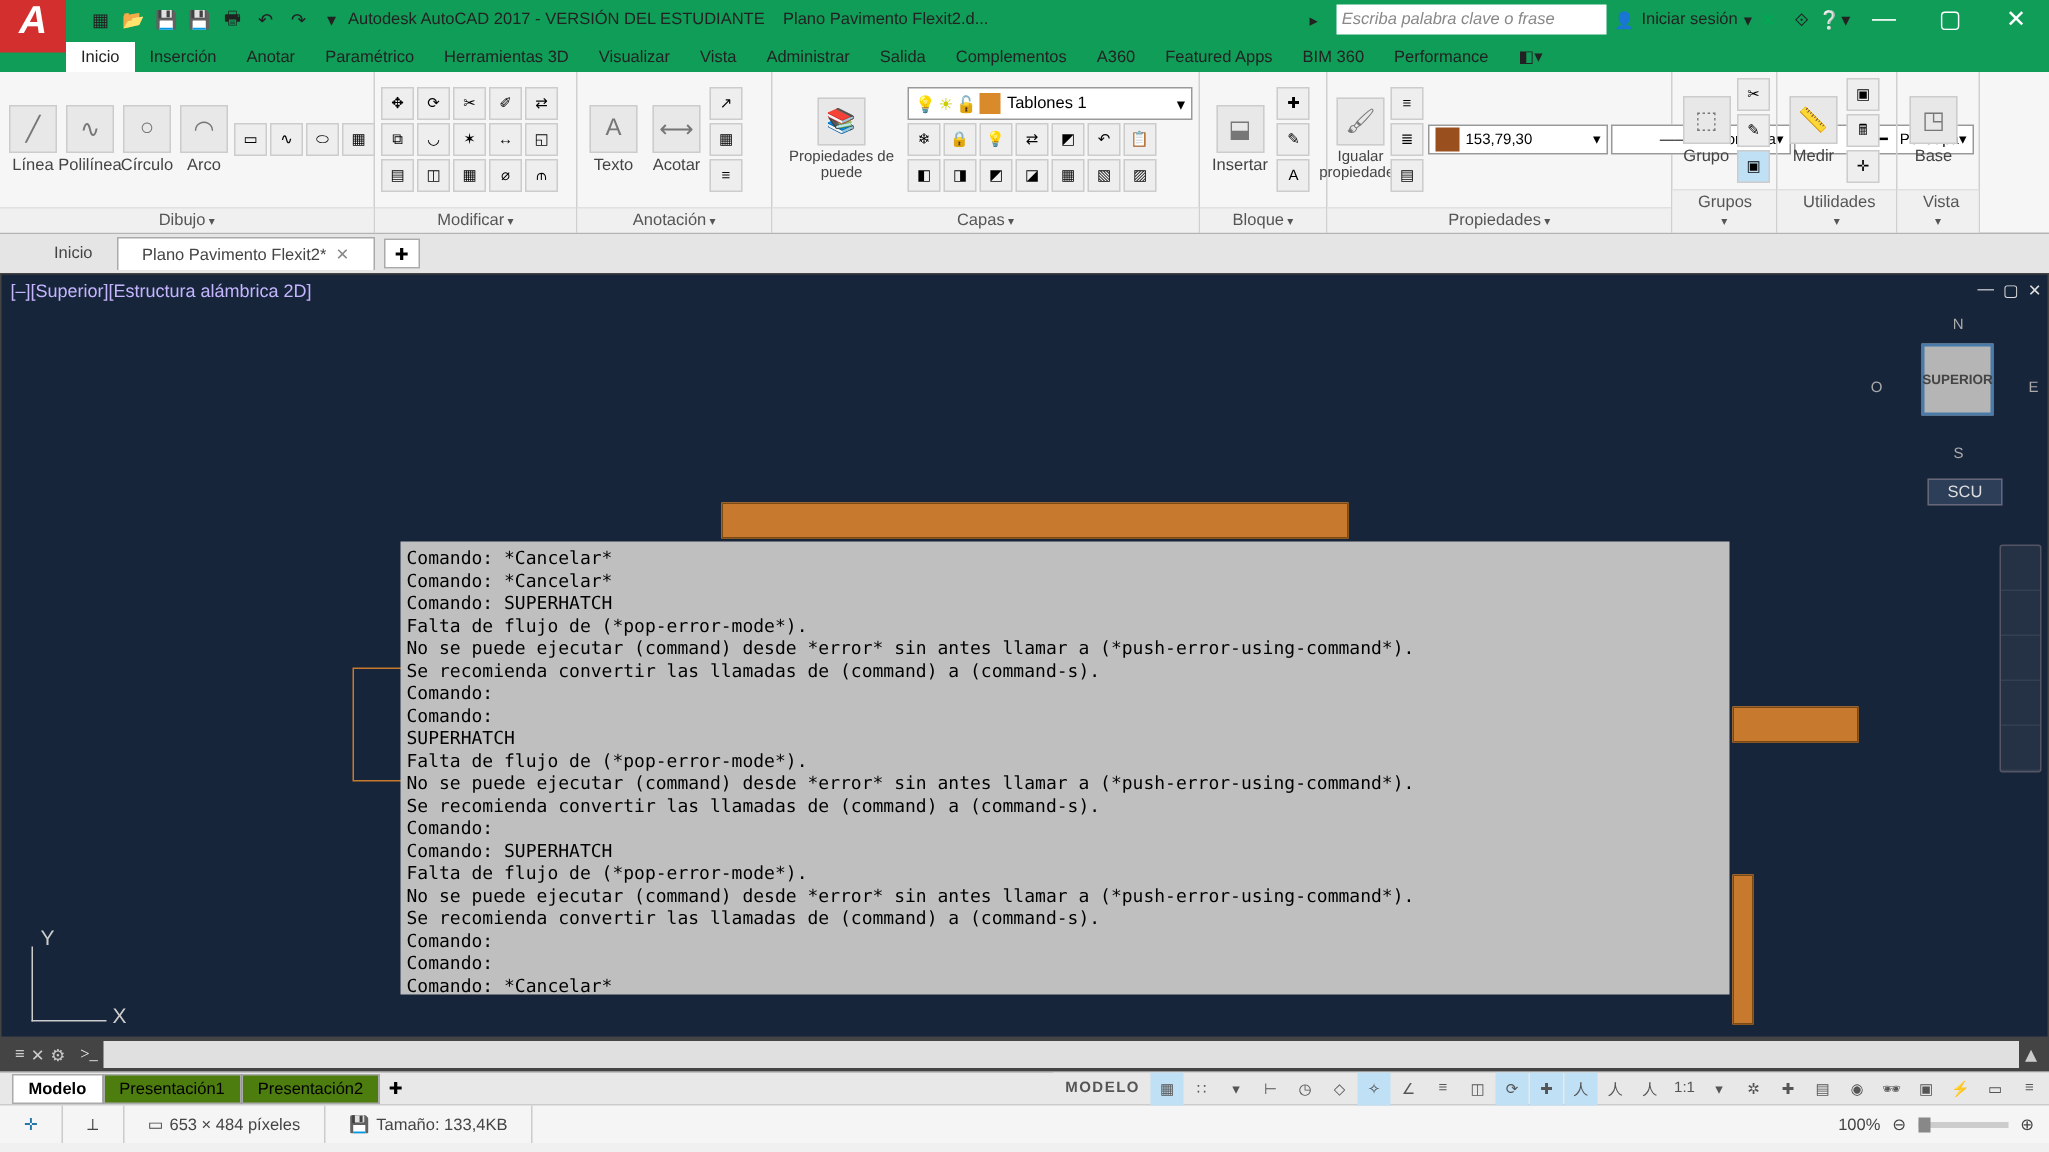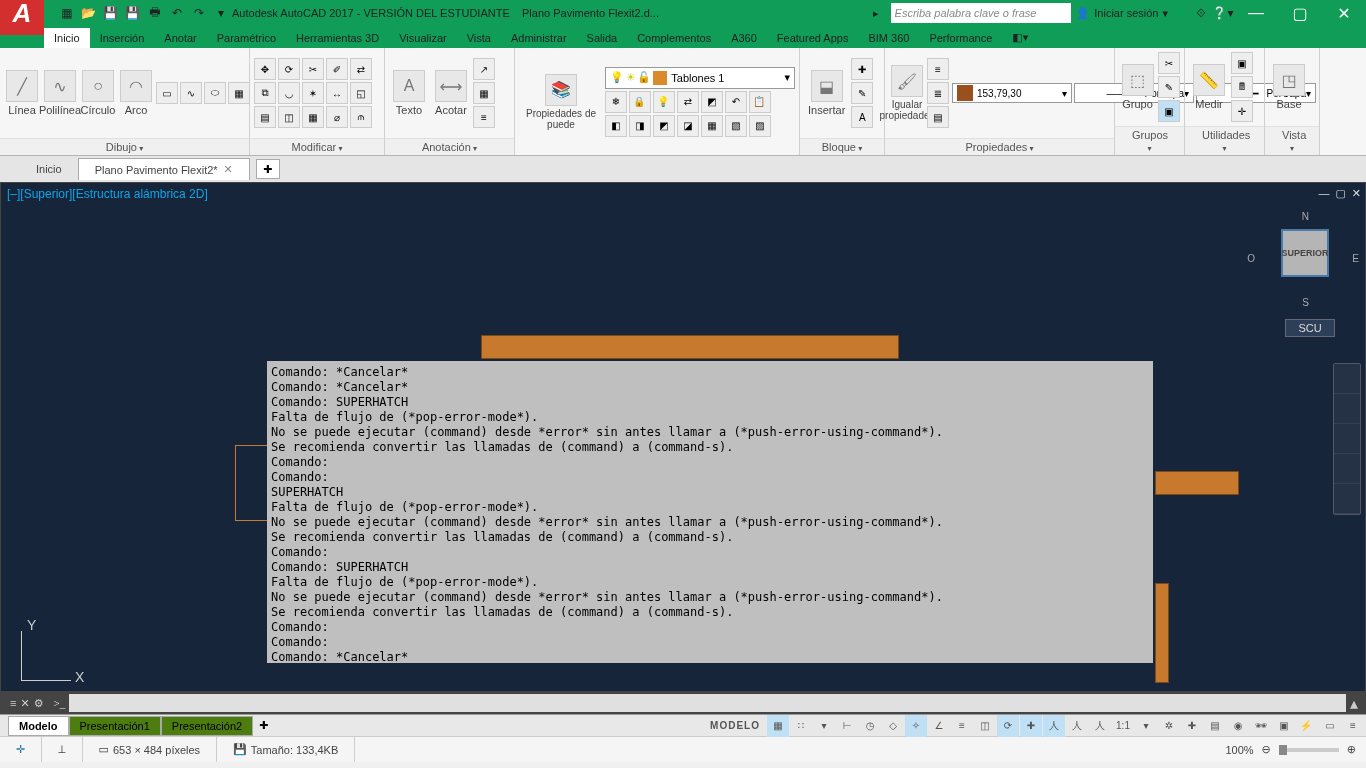--- a/index.html
+++ b/index.html
@@ -39,21 +39,21 @@
 .color-swatch { width:16px;height:16px; background:rgb(153,79,30); display:inline-block; margin-right:4px;}
 
 
 .doc-tabs { height: 26px; background: #e5e5e5; display:flex; align-items:center; font-size:11px; padding-left:20px;}
 .doc-tab { padding: 4px 16px; color:#444; display:flex; align-items:center; gap:6px; cursor:pointer;}
 .doc-tab.active { background:#fff; border:1px solid #aaa; border-bottom:none;}
 .doc-add{width:24px;height:20px;border:1px solid #aaa;background:#fff;display:flex;align-items:center;justify-content:center;cursor:pointer;font-size:11px;margin-left:6px;}
 
 
 .canvas-area { position:relative; height: 510px; background: #17253b; border:1px solid #444;}
-.vp-label { position:absolute; top:4px; left:6px; font-size:12px; color:#0ea5e9;}
+.vp-label { position:absolute; top:4px; left:6px; font-size:12px; color:#c4b5fd;}
 .vp-controls { position:absolute; top:0; right:0; display:flex; gap:2px; padding:2px;}
 .vp-controls span{color:#ddd;font-size:11px;padding:2px;cursor:pointer;}
 .vcube { position:absolute; top:26px; right:20px; width:80px;height:80px; border:2px solid #4a7aa8; background:#b5b5b5; display:flex;align-items:center;justify-content:center; font-family:Arial; font-size:9px; font-weight:bold; color:#444;}
 .compass{position:absolute; top:20px; right:10px; color:#aaa; font-size:10px;}
 .scu-label{ position:absolute; top:136px; right:30px; width:50px; height:18px; background:rgba(60,80,110,.6); border:1px solid #667; color:#ddd; font-size:11px; display:flex; align-items:center; justify-content:center;}
 .wood-rect{ position:absolute; background:linear-gradient(#c77a2e,#c77a2e); background-color:#c77a2e; box-shadow:inset 0 0 0 1px #7a4a12;}
 .ucs{position:absolute;bottom:10px;left:20px;color:#ccc;font-family:serif;font-size:14px;}
 
 .cmd-box { position:absolute; left:266px; top:178px; width:886px; height:302px; background:#bfbfbf; border:none; padding:4px; font-family:"Consolas",monospace; font-size:12px; color:#000; overflow:hidden; white-space:pre; line-height:15px;}
 
@@ -233,20 +233,21 @@
           <div class="sm-btn">◧</div>
           <div class="sm-btn">◨</div>
           <div class="sm-btn">◩</div>
           <div class="sm-btn">◪</div>
           <div class="sm-btn">▦</div>
           <div class="sm-btn">▧</div>
           <div class="sm-btn">▨</div>
         </div>
       </div>
     </div>
+    <div class="panel-title">Capas</div>
   </div>
 
   <div class="panel" style="width:85px;">
     <div class="panel-body">
       <div class="big-btn">
           <div class="icn">⬓</div>
           <span>Insertar</span>
         </div>
       <div class="sm-grid" style="grid-template-columns:22px;">
         <div class="sm-btn">✚</div>

